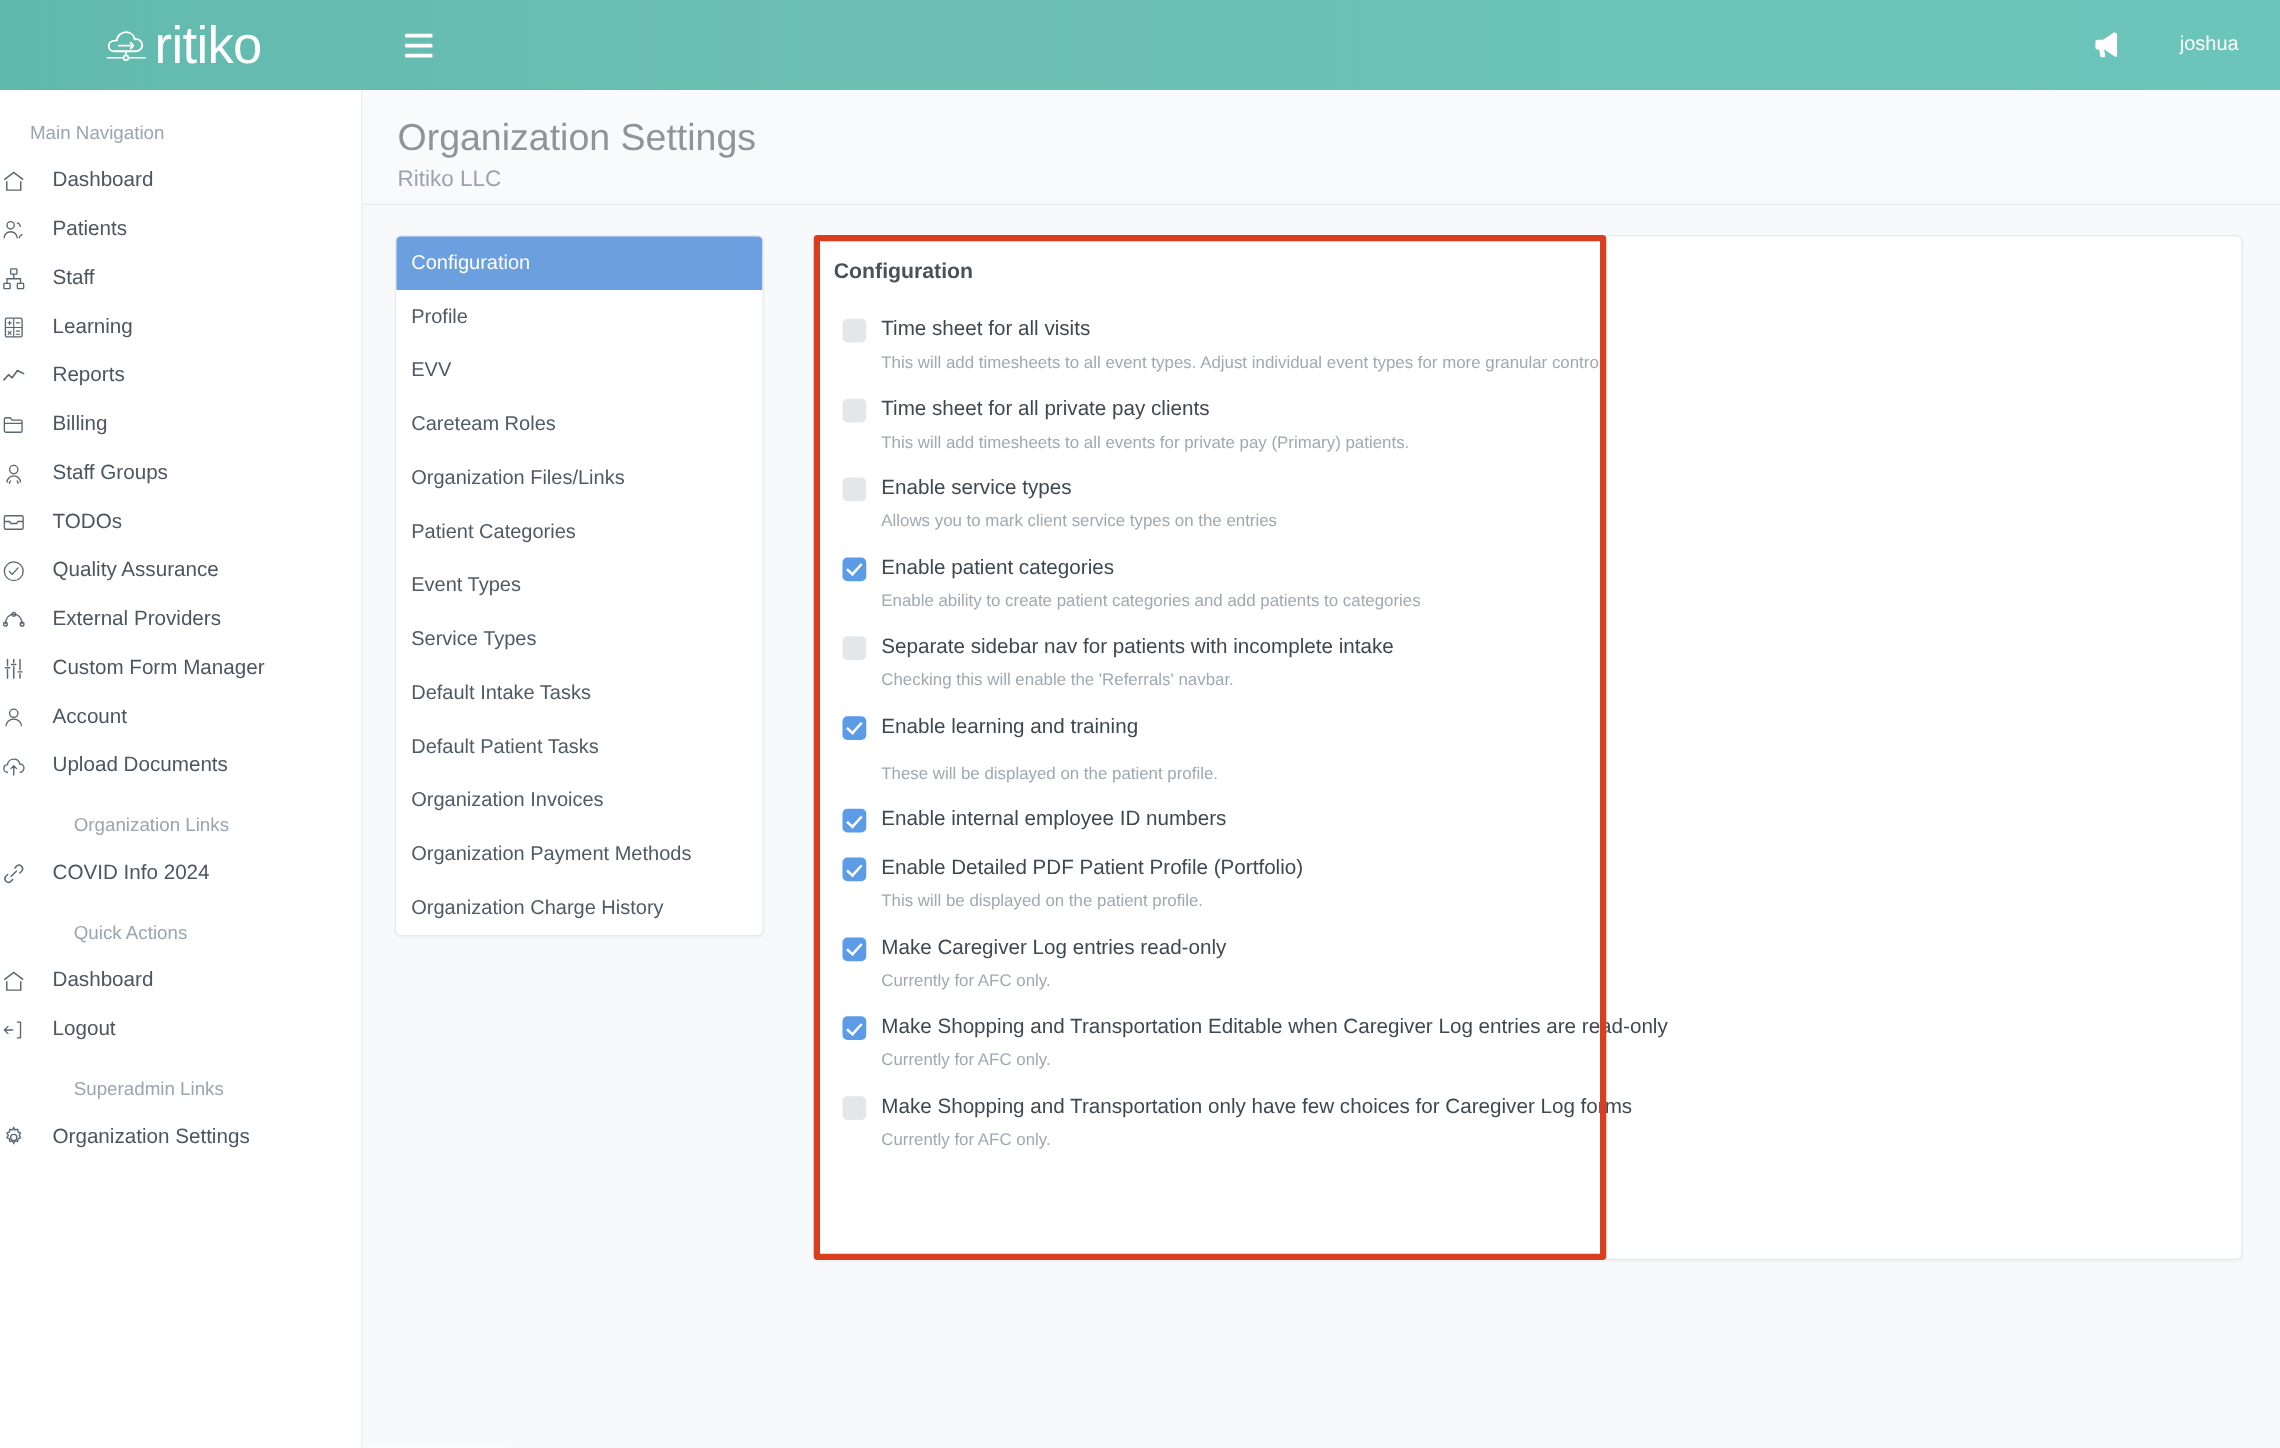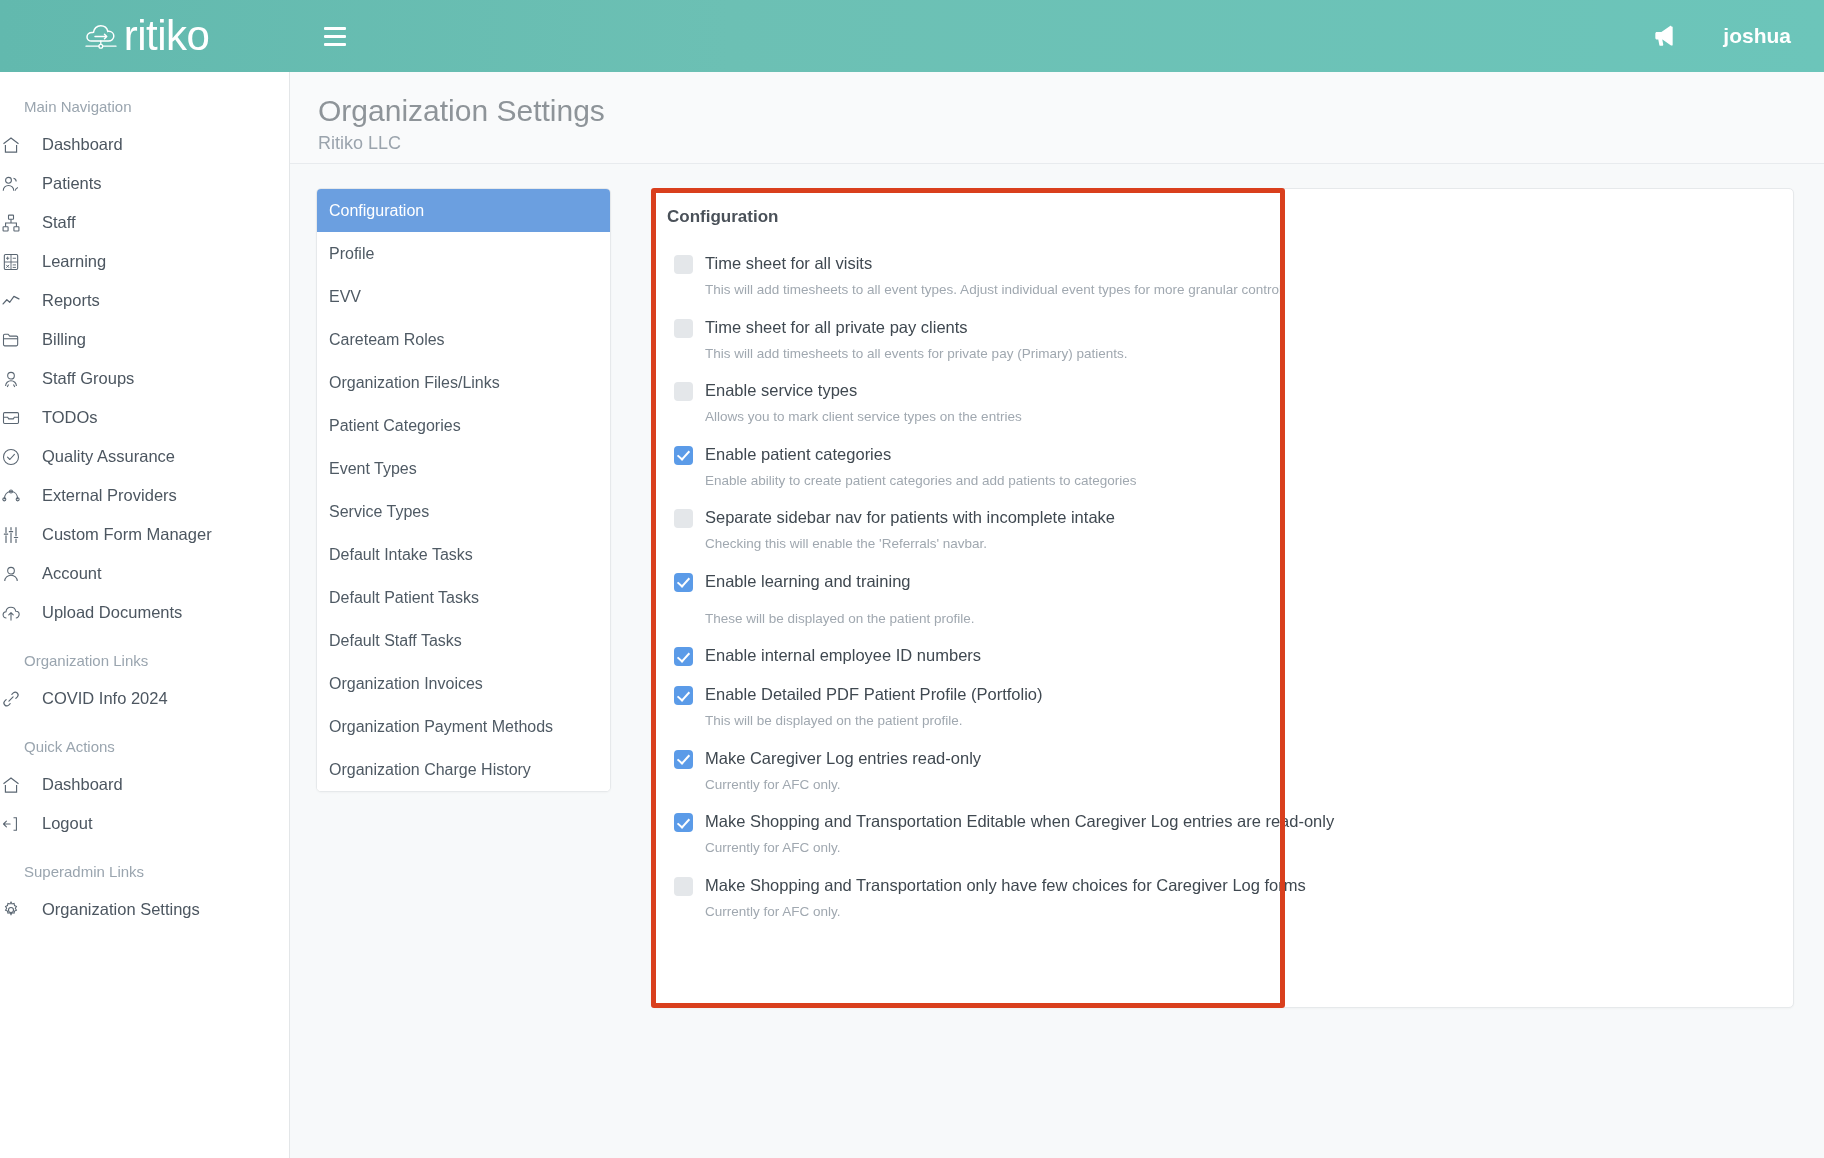--- a/index.html
+++ b/index.html
@@ -55,43 +55,43 @@
   .topbar-right {
     margin-left: auto;
     display: flex;
     align-items: center;
     gap: 46px;
     padding-right: 33px;
   }
   .announce-icon { cursor: pointer; display: flex; }
   .user-name {
     color: #ffffff;
-    font-size: 21px;
-    font-weight: 700;
+    font-size: 16px;
+    font-weight: 400;
     cursor: pointer;
   }
 
   
   .sidebar {
     position: absolute;
     top: 72px; left: 0;
     width: 290px;
     height: 1086px;
     background: #ffffff;
     border-right: 1px solid #e3e6e8;
     overflow: hidden;
     padding-top: 20px;
   }
   .nav-section-title {
     font-size: 15px;
     color: #9aa5af;
     padding: 6px 0 10px 24px;
     font-weight: 400;
   }
-  .nav-section-title.spaced { padding-top: 20px; }
+  .nav-section-title.spaced { padding-top: 20px; margin-left: 35px; }
   .nav-item {
     display: flex;
     align-items: center;
     height: 39px;
     gap: 20px;
     cursor: pointer;
     text-decoration: none;
   }
   .nav-icon {
     width: 22px; height: 22px;
@@ -468,21 +468,20 @@
       <div class="tab-item active">Configuration</div>
       <div class="tab-item">Profile</div>
       <div class="tab-item">EVV</div>
       <div class="tab-item">Careteam Roles</div>
       <div class="tab-item">Organization Files/Links</div>
       <div class="tab-item">Patient Categories</div>
       <div class="tab-item">Event Types</div>
       <div class="tab-item">Service Types</div>
       <div class="tab-item">Default Intake Tasks</div>
       <div class="tab-item">Default Patient Tasks</div>
-      <div class="tab-item">Default Staff Tasks</div>
       <div class="tab-item">Organization Invoices</div>
       <div class="tab-item">Organization Payment Methods</div>
       <div class="tab-item">Organization Charge History</div>
     </div>
 
     <div class="config-card-wrap">
       <div class="highlight-box"></div>
 
       <div class="config-inner">
         <div class="config-heading">Configuration</div>

